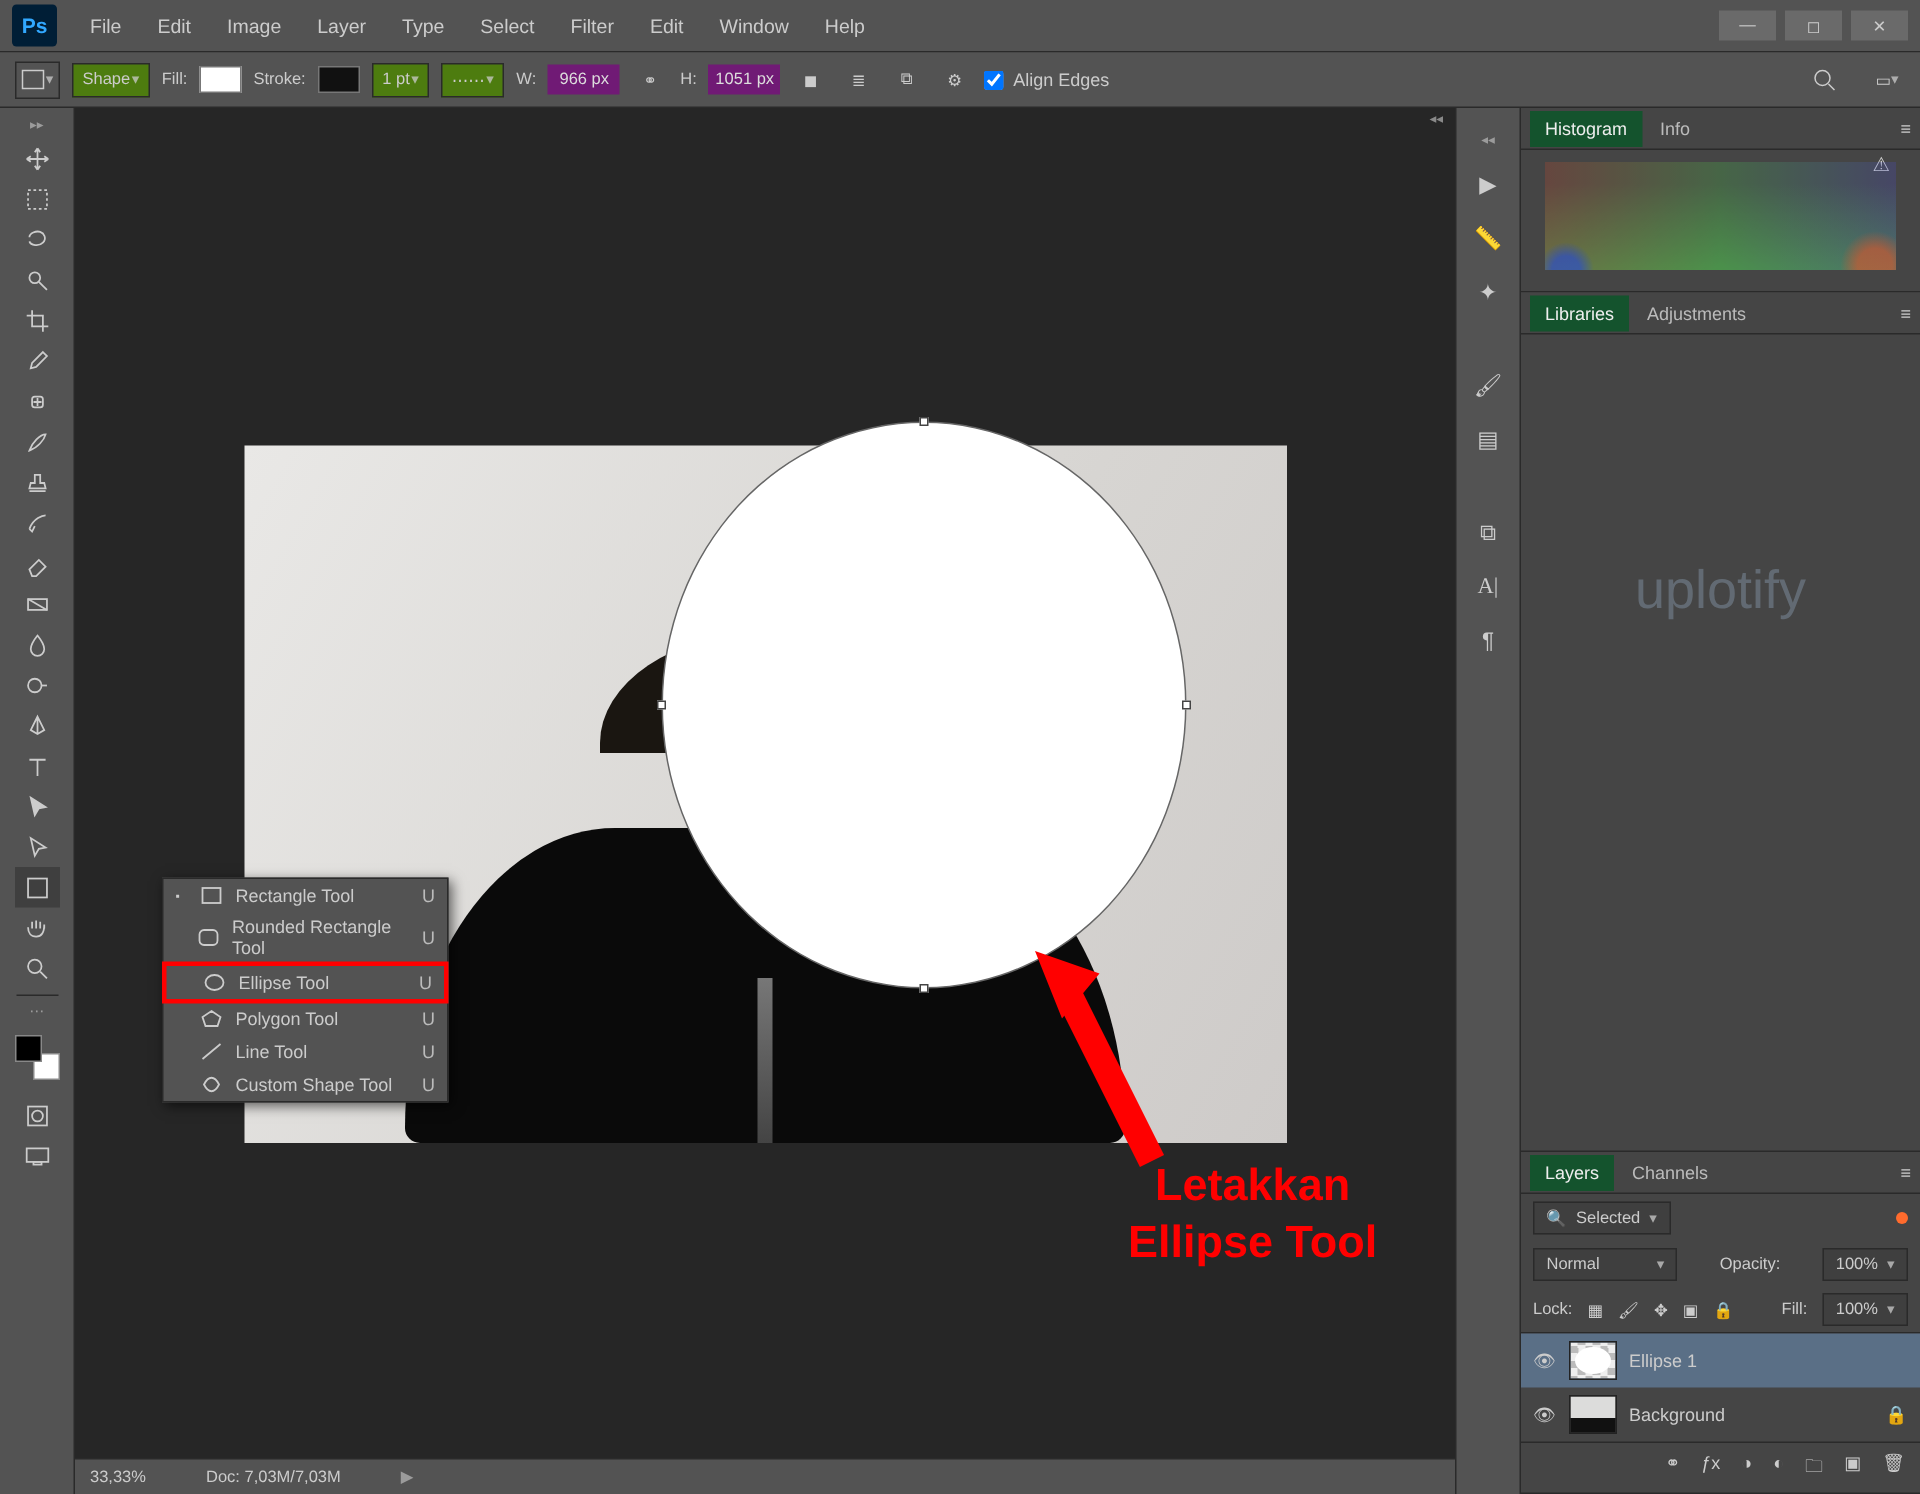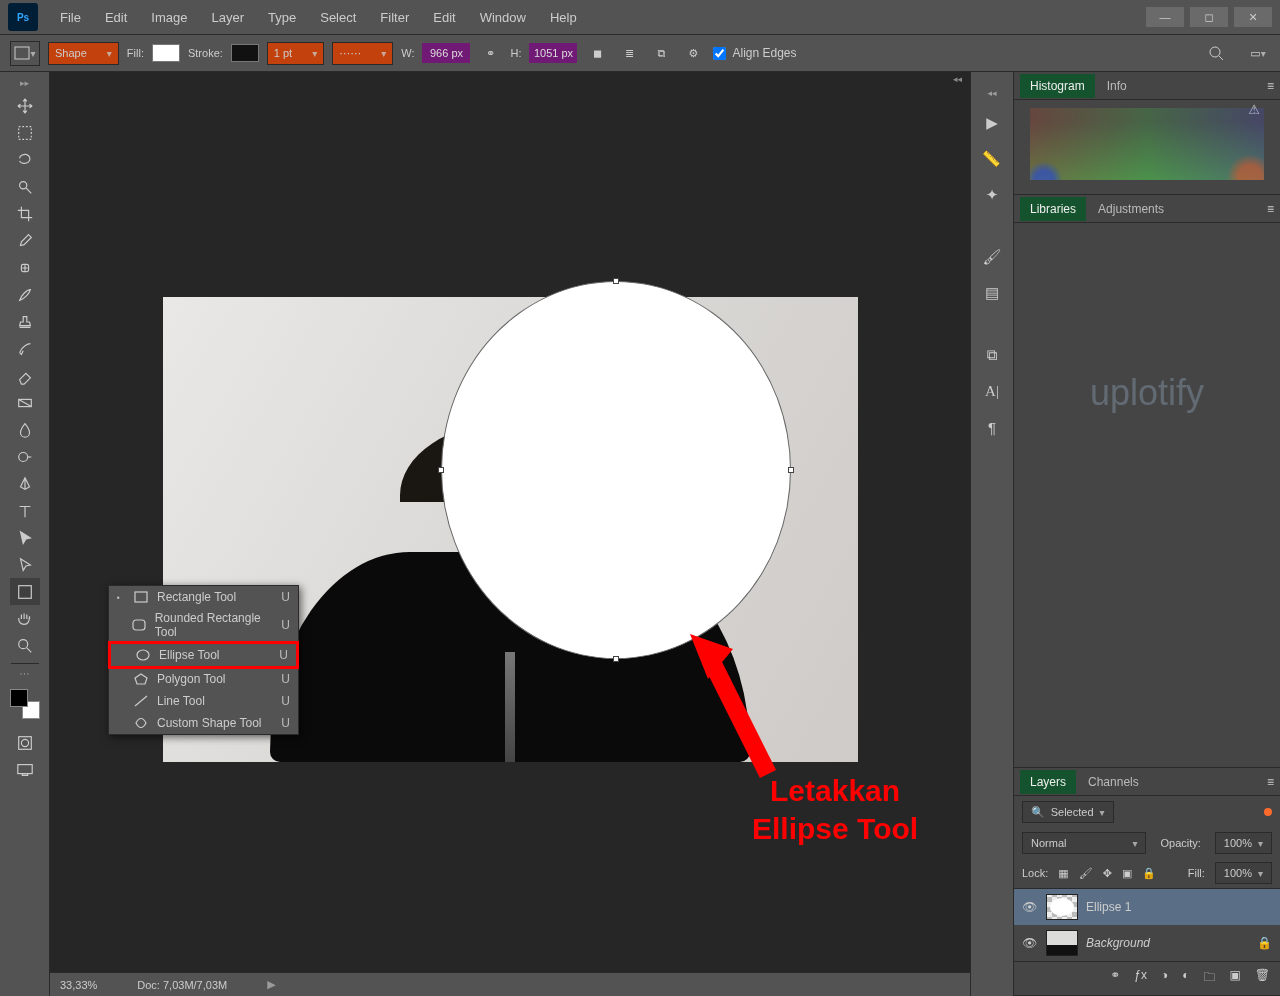--- a/index.html
+++ b/index.html
@@ -1,28 +1,28 @@
 <!DOCTYPE html>
 <html><head>
 <meta charset="utf-8">
 <style>
 * { margin: 0; padding: 0; box-sizing: border-box; font-family: "Segoe UI", Tahoma, sans-serif; }
 body { background: #535353; width: 1280px; height: 996px; overflow: hidden; font-size: 12px; color: #ccc; }
 
 
 .menubar { height: 35px; background: #535353; display: flex; align-items: center; padding: 0 8px; border-bottom: 1px solid #2a2a2a; }
-.ps-logo { width: 30px; height: 28px; background: #001e36; color: #31a8ff; font-weight: 700; font-size: 10px; display: flex; align-items: center; justify-content: center; margin-right: 10px; border-radius: 3px; }
+.ps-logo { width: 30px; height: 28px; background: #001e36; color: #31a8ff; font-weight: 700; font-size: 14px; display: flex; align-items: center; justify-content: center; margin-right: 10px; border-radius: 3px; }
 .menu-item { padding: 6px 12px; font-size: 13px; cursor: default; }
 .window-ctrls { margin-left: auto; display: flex; gap: 6px; }
 .wctrl { width: 38px; height: 20px; background: #6a6a6a; display: flex; align-items: center; justify-content: center; font-size: 11px; }
 
 
 .optionsbar { height: 37px; background: #535353; display: flex; align-items: center; padding: 0 10px; gap: 8px; border-bottom: 1px solid #2a2a2a; font-size: 11px; }
 .opt-tool-prev { width: 30px; height: 25px; border: 1px solid #2a2a2a; display: flex; align-items: center; justify-content: center; }
-.opt-select { height: 23px; background: #c2410c; border: 1px solid #2a2a2a; padding: 0 6px; display: flex; align-items: center; gap: 20px; }
+.opt-select { height: 23px; background: #4d7c0f; border: 1px solid #2a2a2a; padding: 0 6px; display: flex; align-items: center; gap: 1px; }
 .opt-swatch { width: 28px; height: 18px; border: 1px solid #777; }
 .opt-field { width: 48px; height: 20px; background: #701a75; color: #ddd; text-align: center; line-height: 20px; font-size: 11px; }
 .opt-btn { width: 24px; height: 22px; display: flex; align-items: center; justify-content: center; }
 .opt-check { display: flex; align-items: center; gap: 6px; font-size: 12px; }
 .opt-right { margin-left: auto; display: flex; gap: 18px; align-items: center; }
 
 
 .mainrow { display: flex; height: calc(100% - 35px - 37px); }
 
 
@@ -87,30 +87,30 @@
  opacity:.7; }
 .histo-warn { position: absolute; right: 4px; top: -6px; font-size: 13px; }
 
 .lib-body { height: 340px; display: flex; align-items: center; justify-content: center; }
 .watermark { font-size: 36px; font-weight: 500; color: #666f78; opacity: .9; }
 
 .layers-body { padding: 0; }
 .lay-filter { display: flex; align-items: center; padding: 5px 8px; gap: 6px; }
 .lay-sel { height: 22px; padding: 0 8px; background: #3f3f3f; border: 1px solid #2a2a2a; display: flex; align-items: center; gap: 6px; font-size: 11px; }
 .lay-dot { width: 8px; height: 8px; border-radius: 50%; background: #ff6b2d; margin-left: auto; }
-.lay-blend { display: flex; align-items: center; padding: 4px 8px; gap: 14px; font-size: 11px; }
+.lay-blend { display: flex; align-items: center; padding: 4px 8px; gap: 28px; font-size: 11px; }
 .lay-lock { display: flex; align-items: center; padding: 4px 8px; gap: 10px; font-size: 11px; }
 .lay-list { border-top: 1px solid #2a2a2a; }
 .lay-row { display: flex; align-items: center; padding: 5px 8px; gap: 8px; font-size: 12px; }
 .lay-row.sel { background: #5a6f86; }
 .lay-thumb { width: 32px; height: 26px; background: repeating-conic-gradient(#bbb 0 25%, #eee 0 50%) 0 / 10px 10px; border: 1px solid #222; position: relative; }
 .lay-thumb.mini::after { content:""; position:absolute; inset:3px; background:#fff; border-radius:50%; }
 .lay-thumb.bg { background: linear-gradient(#dcdcdb 60%, #111 60%); }
 .eye { width: 16px; }
-.lay-name.italic { font-style: italic; }
+.lay-name.italic { }
 .lay-lockic { margin-left: auto; }
 .lay-foot { display: flex; justify-content: flex-end; gap: 14px; padding: 6px 10px; border-top: 1px solid #2a2a2a; }
 
 .chev { font-size: 10px; opacity: .75; }
 </style>
 </head>
 <body>
 
 <div class="menubar">
   <div class="ps-logo">Ps</div>

